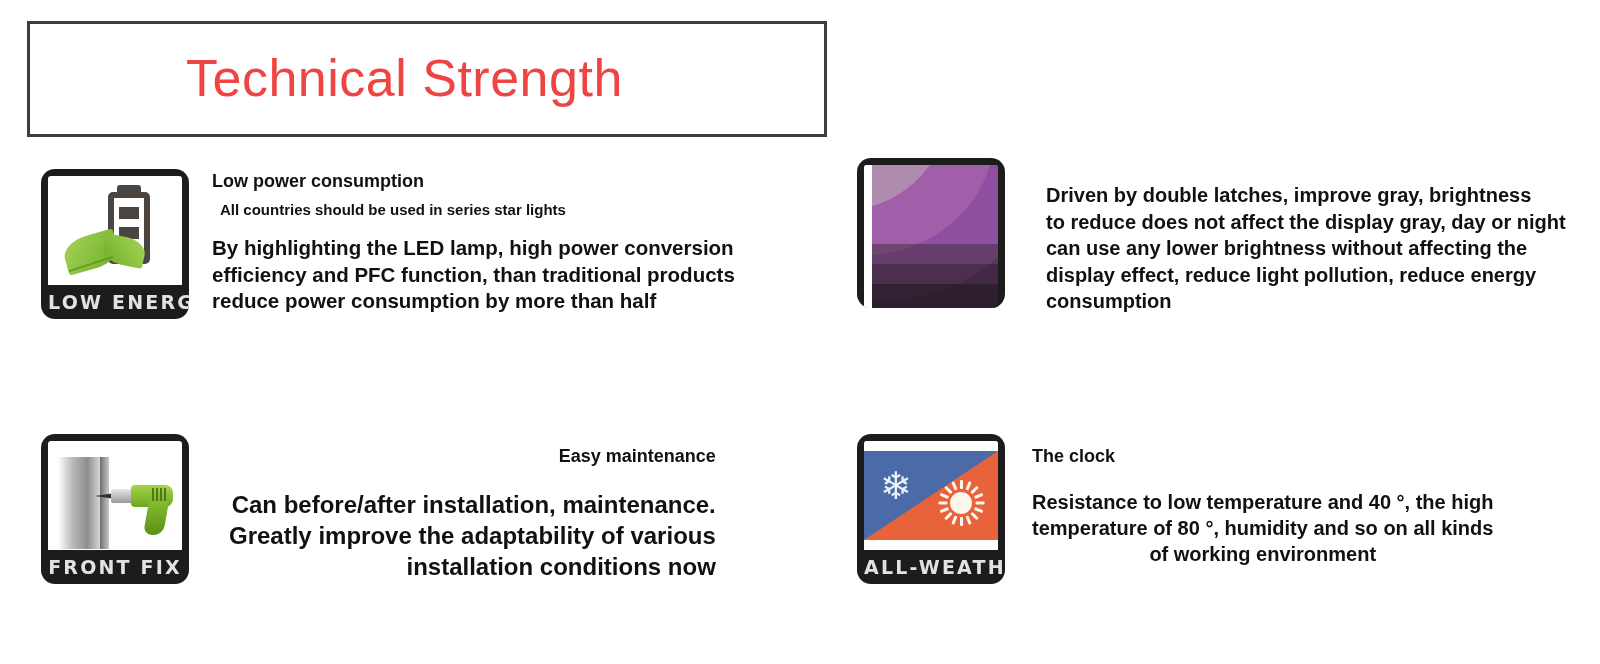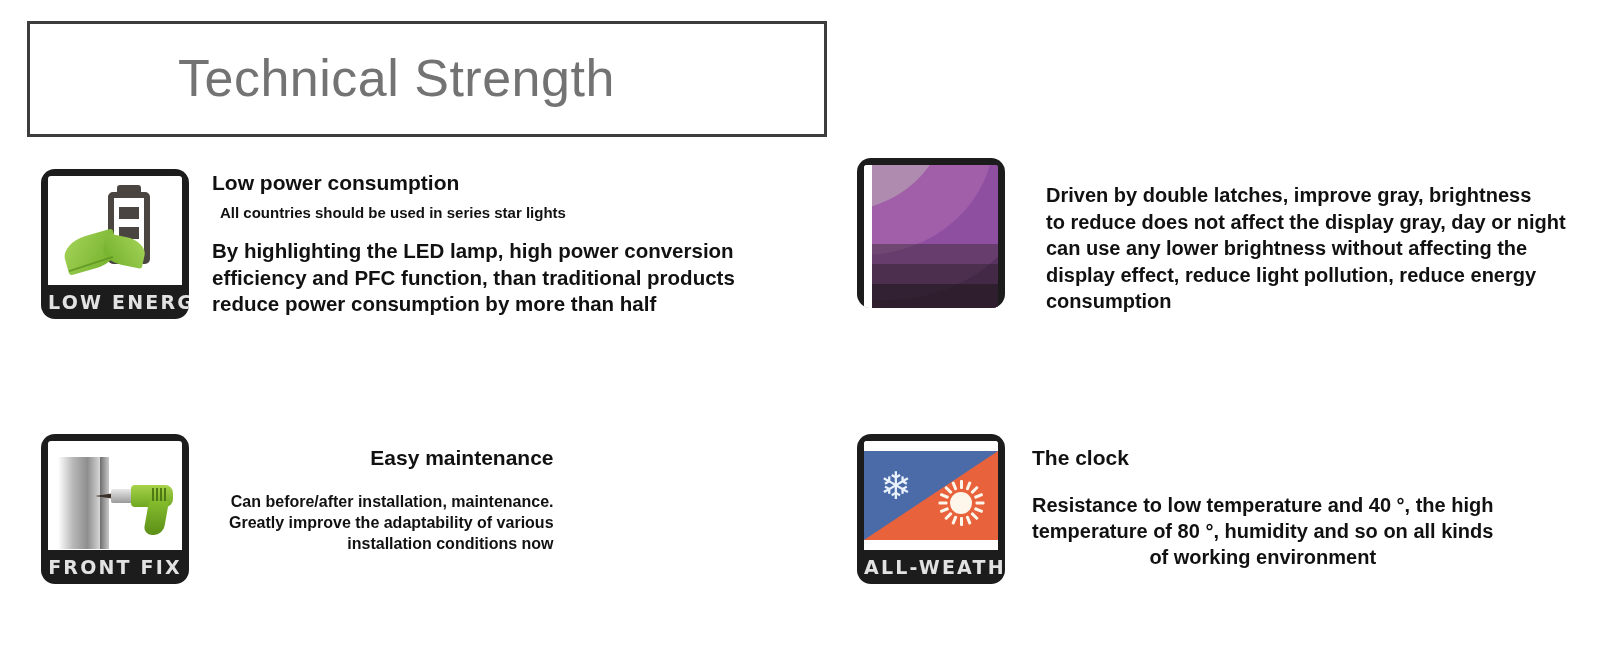--- a/index.html
+++ b/index.html
@@ -22,27 +22,27 @@
     left: 27px;
     top: 21px;
     width: 800px;
     height: 116px;
     border: 3px solid #3d3d3d;
     box-sizing: border-box;
     background: #ffffff;
   }
   .title-text {
     position: absolute;
-    left: 148px;
+    left: 156px;
     top: 50%;
     transform: translateY(-52%);
     font-size: 52px;
     font-weight: 400;
     letter-spacing: 0.5px;
-    color: #737373;
+    color: #ef4444;
     white-space: nowrap;
   }
 
   
   .feature {
     position: absolute;
     display: flex;
     align-items: flex-start;
   }
   .feature.f0 { left: 41px;  top: 169px; }
@@ -285,21 +285,21 @@
   
   .feature-text {
     margin-left: 0;
   }
   .feature.f0 .feature-text { margin-left: 23px; margin-top: 2px; }
   .feature.f1 .feature-text { margin-left: 27px; margin-top: 8px; }
   .feature.f2 .feature-text { margin-left: 40px; margin-top: 12px; text-align: right; }
   .feature.f3 .feature-text { margin-left: 27px; margin-top: 12px; }
 
   .feature-heading {
-    font-size: 21px;
+    font-size: 18px;
     font-weight: 700;
     color: #111111;
     letter-spacing: 0px;
     white-space: nowrap;
     margin: 0;
   }
   .feature-subtitle {
     font-size: 15px;
     font-weight: 700;
     color: #111111;
@@ -310,21 +310,21 @@
   .feature-body {
     font-size: 20.5px;
     font-weight: 700;
     color: #111111;
     line-height: 1.30;
     margin-top: 19px;
     white-space: pre-line;
   }
   .feature.f1 .feature-body { margin-top: 16px; font-size: 20px; line-height: 1.33; margin-left: 14px; }
   .feature.f0 .feature-body { margin-top: 17px; }
-  .feature.f2 .feature-body { margin-top: 22px; font-size: 16px; }
+  .feature.f2 .feature-body { margin-top: 22px; font-size: 24px; }
   .feature.f3 .feature-body { margin-top: 22px; font-size: 20px; text-align: center; }
 </style>
 </head>
 <body>
 
 <div class="title-box">
   <div class="title-text">Technical Strength</div>
 </div>
 
 <div class="feature f0">

